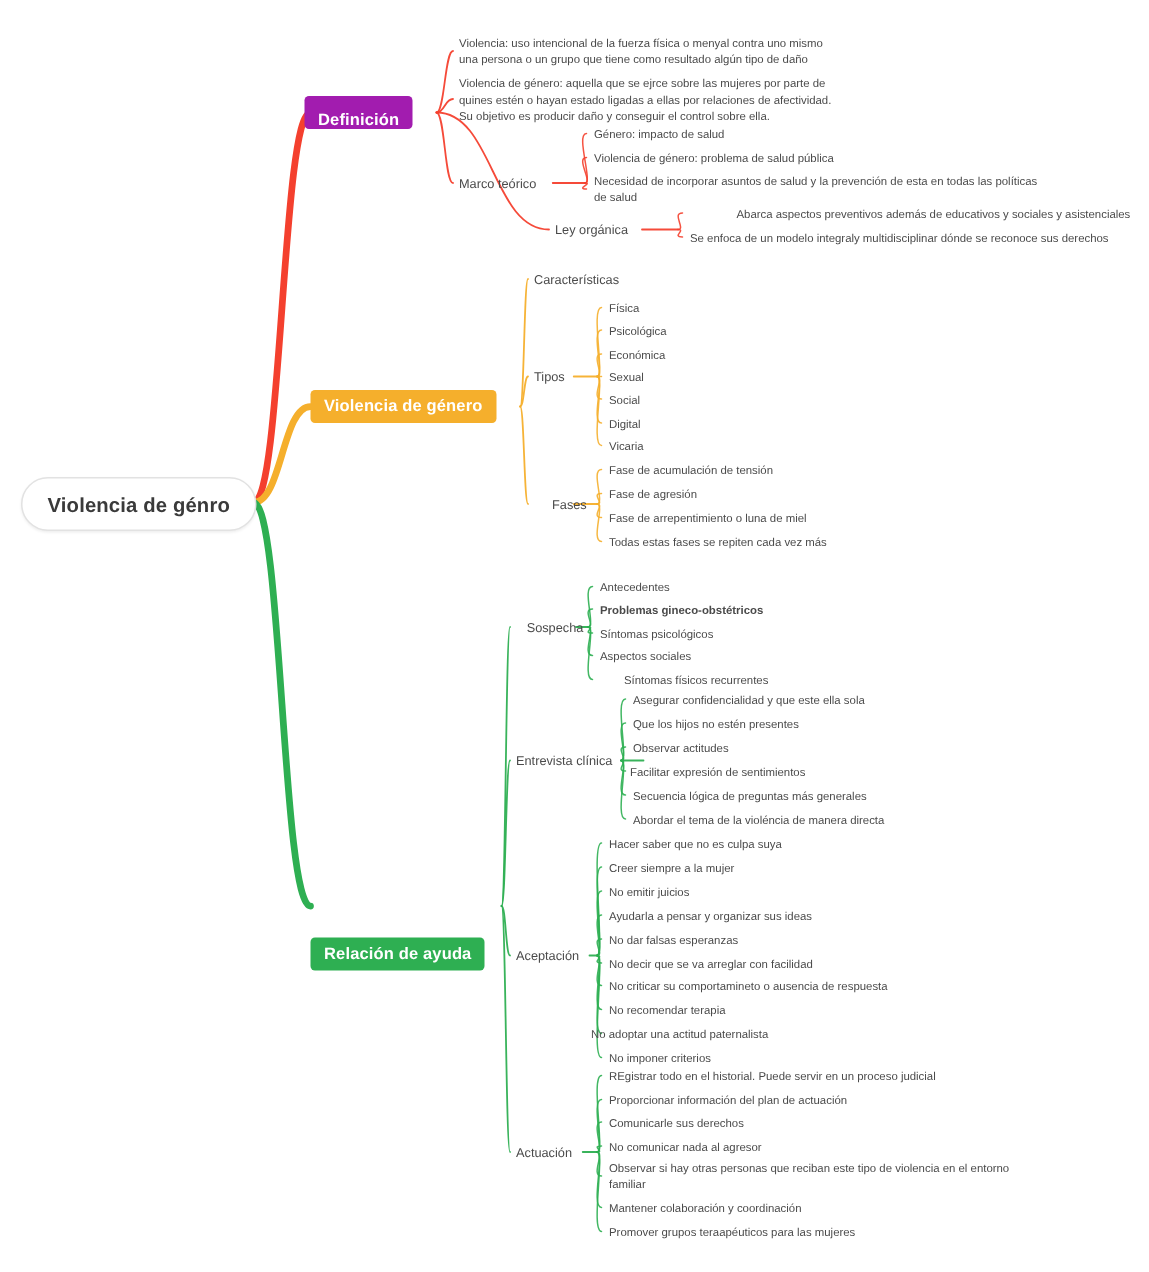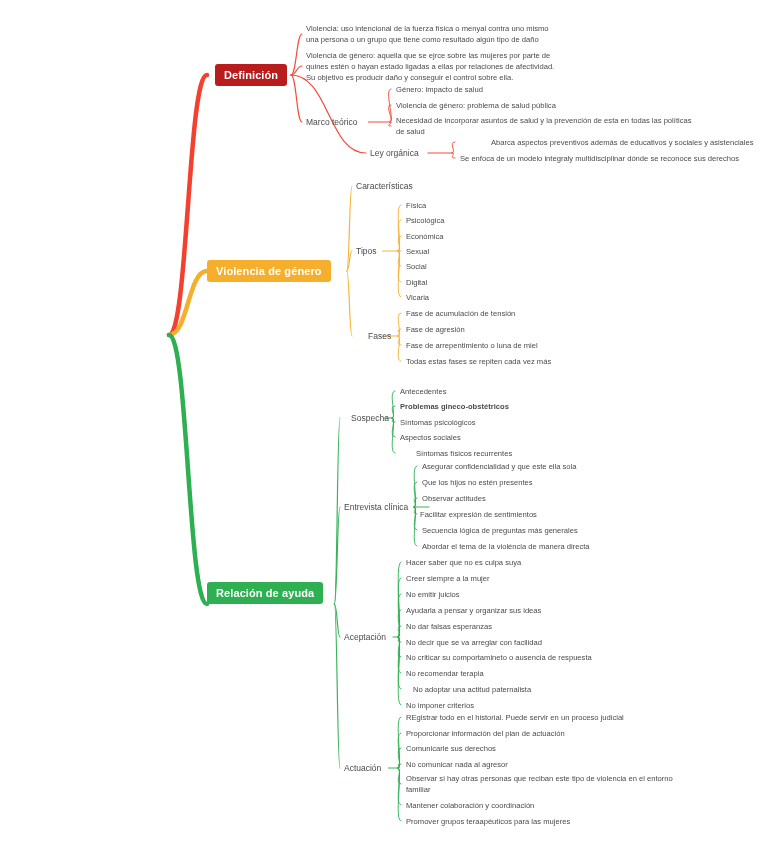--- a/index.html
+++ b/index.html
@@ -129,23 +129,26 @@
       <path d="M388.5,768 L398,768" fill="none" stroke="#2EAF52" stroke-width="1.2" stroke-linecap="round" opacity="0.95"></path>
       <path d="M398,768 C403.5,768 393.5,717 401,717" fill="none" stroke="#2EAF52" stroke-width="1" stroke-linecap="round" opacity="0.9"></path>
       <path d="M398,768 C403.5,768 393.5,733 401,733" fill="none" stroke="#2EAF52" stroke-width="1" stroke-linecap="round" opacity="0.9"></path>
       <path d="M398,768 C403.5,768 393.5,748 401,748" fill="none" stroke="#2EAF52" stroke-width="1" stroke-linecap="round" opacity="0.9"></path>
       <path d="M398,768 C403.5,768 393.5,764 401,764" fill="none" stroke="#2EAF52" stroke-width="1" stroke-linecap="round" opacity="0.9"></path>
       <path d="M398,768 C403.5,768 393.5,784 401,784" fill="none" stroke="#2EAF52" stroke-width="1" stroke-linecap="round" opacity="0.9"></path>
       <path d="M398,768 C403.5,768 393.5,805 401,805" fill="none" stroke="#2EAF52" stroke-width="1" stroke-linecap="round" opacity="0.9"></path>
       <path d="M398,768 C403.5,768 393.5,821 401,821" fill="none" stroke="#2EAF52" stroke-width="1" stroke-linecap="round" opacity="0.9"></path>
     </svg>
 
+  <div class="root-node">
+    <span>Violencia de génro</span>
+  </div>
 
   <div id="nodes">
-      <div class="branch-label" style="left: 215px; top: 64px; background: #b91c1c;">
+      <div class="branch-label" style="left: 203px; top: 64px; background: #a21caf; align-items: flex-end;">
         <span>Definición</span>
       </div>
       <div class="leaf wrap" style="left: 306px; top: 23px; width: 250px;"><span>Violencia: uso intencional de la fuerza física o menyal contra uno mismo una persona o un grupo que tiene como resultado algún tipo de daño</span></div>
       <div class="leaf wrap" style="left: 306px; top: 49.5px; width: 250px;"><span>Violencia de género: aquella que se ejrce sobre las mujeres por parte de quines estén o hayan estado ligadas a ellas por relaciones de afectividad. Su objetivo es producir daño y conseguir el control sobre ella.</span></div>
       <div class="sub-label" style="left: 306px; top: 116.5px; width: 60px;"><span>Marco teórico</span></div>
       <div class="leaf nowrap" style="left: 396px; top: 83.5px; width: 230px;"><span>Género: impacto de salud</span></div>
       <div class="leaf nowrap" style="left: 396px; top: 99.5px; width: 260px;"><span>Violencia de género: problema de salud pública</span></div>
       <div class="leaf wrap" style="left: 396px; top: 115px; width: 300px;"><span>Necesidad de incorporar asuntos de salud y la prevención de esta en todas las políticas de salud</span></div>
       <div class="sub-label" style="left: 370px; top: 147.5px; width: 58px;"><span>Ley orgánica</span></div>
       <div class="leaf nowrap" style="left: 460px; top: 136.5px; width: 300px; margin-left: 31px;"><span>Abarca aspectos preventivos además de educativos y sociales y asistenciales</span></div>
@@ -160,21 +163,21 @@
       <div class="leaf nowrap" style="left: 406px; top: 230.5px; width: 120px;"><span>Económica</span></div>
       <div class="leaf nowrap" style="left: 406px; top: 245.5px; width: 120px;"><span>Sexual</span></div>
       <div class="leaf nowrap" style="left: 406px; top: 260.5px; width: 120px;"><span>Social</span></div>
       <div class="leaf nowrap" style="left: 406px; top: 276.5px; width: 120px;"><span>Digital</span></div>
       <div class="leaf nowrap" style="left: 406px; top: 291.5px; width: 120px;"><span>Vicaria</span></div>
       <div class="sub-label" style="left: 356px; top: 330.5px; width: 34px; padding-left: 12px;"><span>Fases</span></div>
       <div class="leaf nowrap" style="left: 406px; top: 307.5px; width: 200px;"><span>Fase de acumulación de tensión</span></div>
       <div class="leaf nowrap" style="left: 406px; top: 323.5px; width: 200px;"><span>Fase de agresión</span></div>
       <div class="leaf nowrap" style="left: 406px; top: 339.5px; width: 220px;"><span>Fase de arrepentimiento o luna de miel</span></div>
       <div class="leaf nowrap" style="left: 406px; top: 355.5px; width: 220px;"><span>Todas estas fases se repiten cada vez más</span></div>
-      <div class="branch-label" style="left: 207px; top: 582px; background: rgb(46, 175, 82); justify-content: flex-end;">
+      <div class="branch-label" style="left: 207px; top: 625px; background: rgb(46, 175, 82); justify-content: flex-end;">
         <span>Relación de ayuda</span>
       </div>
       <div class="sub-label" style="left: 344px; top: 412.5px; width: 52px; text-align: center;"><span>Sospecha</span></div>
       <div class="leaf nowrap" style="left: 400px; top: 385.5px; width: 180px;"><span>Antecedentes</span></div>
       <div class="leaf nowrap" style="left: 400px; top: 400.5px; width: 200px; font-weight: bold;"><span>Problemas gineco-obstétricos</span></div>
       <div class="leaf nowrap" style="left: 400px; top: 416.5px; width: 180px;"><span>Síntomas psicológicos</span></div>
       <div class="leaf nowrap" style="left: 400px; top: 431.5px; width: 180px;"><span>Aspectos sociales</span></div>
       <div class="leaf nowrap" style="left: 416px; top: 447.5px; width: 200px;"><span>Síntomas físicos recurrentes</span></div>
       <div class="sub-label" style="left: 344px; top: 501.5px; width: 74px;"><span>Entrevista clínica</span></div>
       <div class="leaf nowrap" style="left: 422px; top: 460.5px; width: 230px;"><span>Asegurar confidencialidad y que este ella sola</span></div>
@@ -185,21 +188,21 @@
       <div class="leaf nowrap" style="left: 422px; top: 540.5px; width: 250px;"><span>Abordar el tema de la violéncia de manera directa</span></div>
       <div class="sub-label" style="left: 344px; top: 631.5px; width: 58px;"><span>Aceptación</span></div>
       <div class="leaf nowrap" style="left: 406px; top: 556.5px; width: 230px;"><span>Hacer saber que no es culpa suya</span></div>
       <div class="leaf nowrap" style="left: 406px; top: 572.5px; width: 230px;"><span>Creer siempre a la mujer</span></div>
       <div class="leaf nowrap" style="left: 406px; top: 588.5px; width: 230px;"><span>No emitir juicios</span></div>
       <div class="leaf nowrap" style="left: 406px; top: 604.5px; width: 250px;"><span>Ayudarla a pensar y organizar sus ideas</span></div>
       <div class="leaf nowrap" style="left: 406px; top: 620.5px; width: 230px;"><span>No dar falsas esperanzas</span></div>
       <div class="leaf nowrap" style="left: 406px; top: 636.5px; width: 250px;"><span>No decir que se va arreglar con facilidad</span></div>
       <div class="leaf nowrap" style="left: 406px; top: 651.5px; width: 280px;"><span>No criticar su comportamineto o ausencia de respuesta</span></div>
       <div class="leaf nowrap" style="left: 406px; top: 667.5px; width: 230px;"><span>No recomendar terapia</span></div>
-      <div class="leaf nowrap" style="left: 413px; top: 683.5px; width: 250px;"><span>No adoptar una actitud paternalista</span></div>
+      <div class="leaf nowrap" style="left: 394px; top: 683.5px; width: 250px;"><span>No adoptar una actitud paternalista</span></div>
       <div class="leaf nowrap" style="left: 406px; top: 699.5px; width: 230px;"><span>No imponer criterios</span></div>
       <div class="sub-label" style="left: 344px; top: 762.5px; width: 54px;"><span>Actuación</span></div>
       <div class="leaf nowrap" style="left: 406px; top: 711.5px; width: 290px;"><span>REgistrar todo en el historial. Puede servir en un proceso judicial</span></div>
       <div class="leaf nowrap" style="left: 406px; top: 727.5px; width: 270px;"><span>Proporcionar información del plan de actuación</span></div>
       <div class="leaf nowrap" style="left: 406px; top: 742.5px; width: 230px;"><span>Comunicarle sus derechos</span></div>
       <div class="leaf nowrap" style="left: 406px; top: 758.5px; width: 230px;"><span>No comunicar nada al agresor</span></div>
       <div class="leaf wrap" style="left: 406px; top: 773px; width: 290px;"><span>Observar si hay otras personas que reciban este tipo de violencia en el entorno familiar</span></div>
       <div class="leaf nowrap" style="left: 406px; top: 799.5px; width: 250px;"><span>Mantener colaboración y coordinación</span></div>
       <div class="leaf nowrap" style="left: 406px; top: 815.5px; width: 270px;"><span>Promover grupos teraapéuticos para las mujeres</span></div>
     </div>

